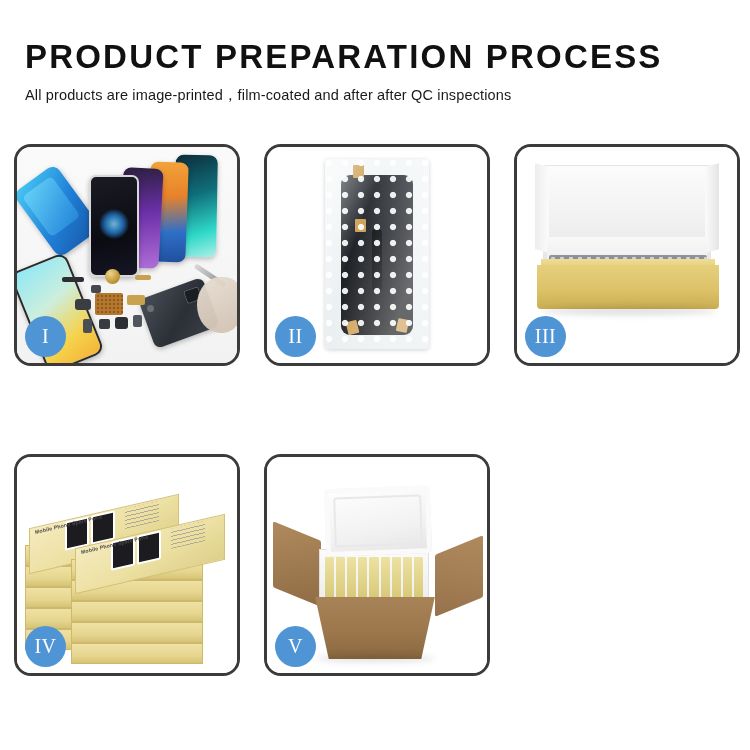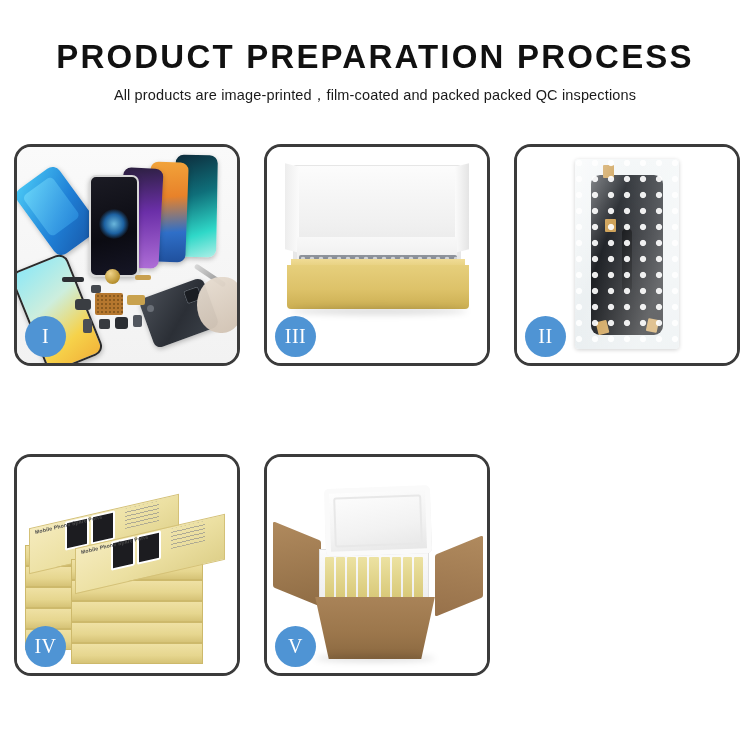--- a/index.html
+++ b/index.html
@@ -4,21 +4,21 @@
 <style>
   html,body{margin:0;padding:0;}
   body{
     width:750px;height:750px;background:#ffffff;
     font-family:"Liberation Sans", sans-serif;
     overflow:hidden;position:relative;
   }
   .page{width:750px;height:750px;position:relative;}
 
   
-  .header{padding-top:40px;text-align:center;}
+  .header{padding-top:40px;padding-left:25px;}
   .title{
     font-size:33px;font-weight:bold;letter-spacing:2.2px;
     color:#111111;line-height:1.05;white-space:nowrap;
   }
   .subtitle{
     margin-top:11px;font-size:14.5px;color:#1a1a1a;
     letter-spacing:.15px;white-space:nowrap;
   }
 
   
@@ -295,21 +295,21 @@
   .c-shadow{position:absolute;left:28px;top:178px;width:146px;height:8px;border-radius:50%;
     background:rgba(0,0,0,.1);filter:blur(4px);}
 </style>
 </head>
 <body>
 
 <div class="page">
 
   <div class="header">
     <div class="title">PRODUCT PREPARATION PROCESS</div>
-    <div class="subtitle">All products are image-printed，film-coated and packed packed QC inspections</div>
+    <div class="subtitle">All products are image-printed，film-coated and after after QC inspections</div>
   </div>
 
   <div class="grid">
 
     <div class="panel">
       <div class="stage">
         <div class="p1bg"></div>
         <div class="ph ph-a"></div>
         <div class="ph ph-e"></div>
         <div class="ph ph-d"></div>
@@ -332,48 +332,48 @@
         <div class="tool"></div>
         <div class="hand"></div>
       </div>
       <div class="badge">
         <span>I</span>
       </div>
     </div>
 
     <div class="panel">
       <div class="stage">
-        <div class="p3bg"></div>
-        <div class="lid"></div>
-        <div class="foam"></div>
-        <div class="wrapfill"></div>
-        <div class="boxlip"></div>
-        <div class="boxbase"></div>
-        <div class="boxshadow"></div>
-      </div>
-      <div class="badge">
-        <span>III</span>
-      </div>
-    </div>
-
-    <div class="panel">
-      <div class="stage">
         <div class="p2bg"></div>
         <div class="bubblebag">
           <div class="flexpart"></div>
           <div class="tape tape1"></div>
           <div class="tape tape2"></div>
           <div class="tape tape3"></div>
           <div class="tape tape4"></div>
           <div class="bubbles"></div>
           <div class="bagsheen"></div>
         </div>
       </div>
       <div class="badge">
         <span>II</span>
+      </div>
+    </div>
+
+    <div class="panel">
+      <div class="stage">
+        <div class="p3bg"></div>
+        <div class="lid"></div>
+        <div class="foam"></div>
+        <div class="wrapfill"></div>
+        <div class="boxlip"></div>
+        <div class="boxbase"></div>
+        <div class="boxshadow"></div>
+      </div>
+      <div class="badge">
+        <span>III</span>
       </div>
     </div>
 
     <div class="panel">
       <div class="stage">
         <div class="p4bg"></div>
         <div class="stack">
           <div class="slab s5"></div>
           <div class="slab s4"></div>
           <div class="slab s3"></div>

